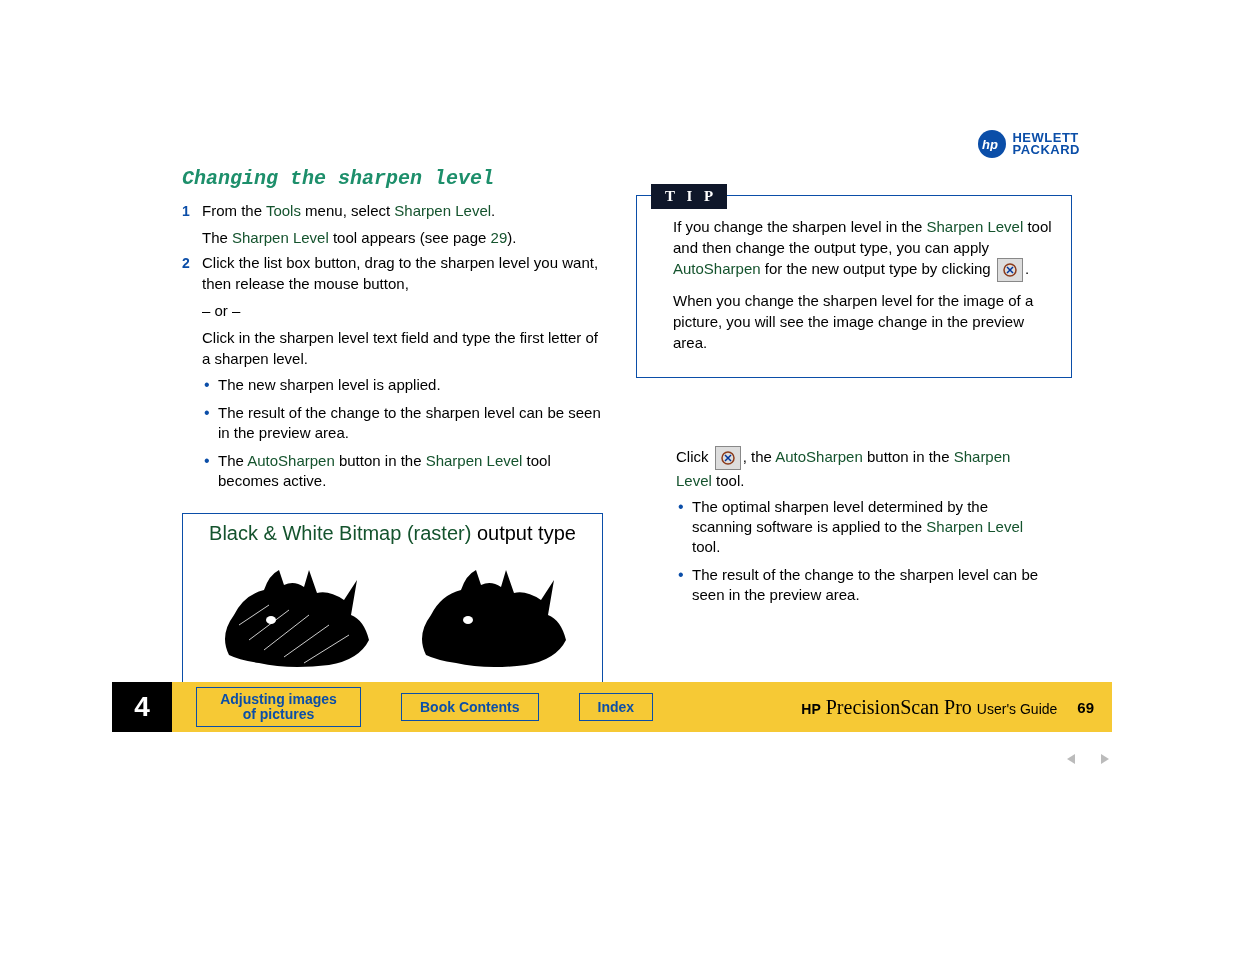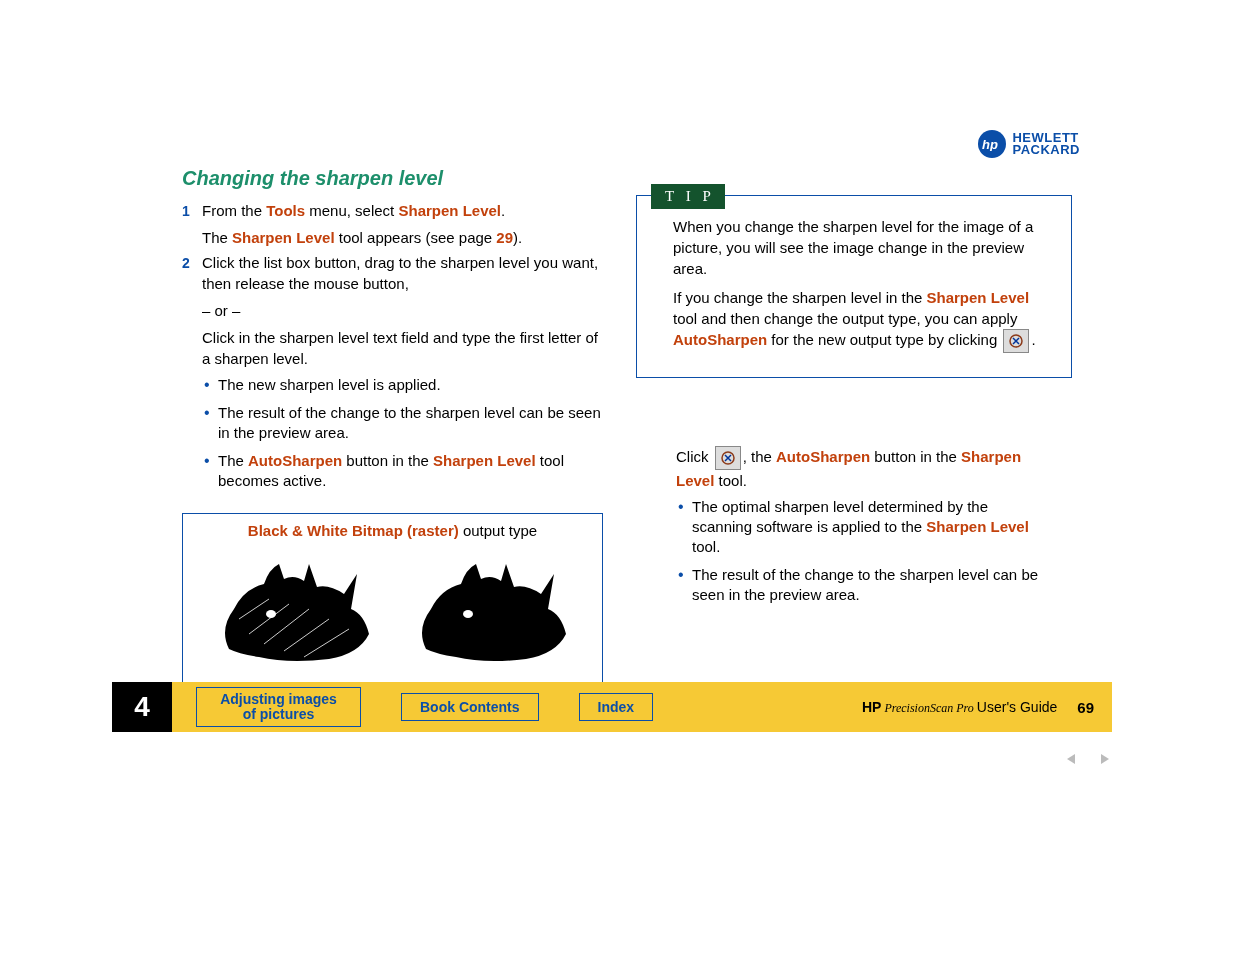--- a/index.html
+++ b/index.html
@@ -53,21 +53,21 @@
     left: 636px;
     top: 195px;
     width: 405px;
   }
   h2.section {
     color: #1d8f6b;
     font-style: italic;
     font-weight: bold;
     font-size: 20px;
     margin: 0 0 10px 0;
-    font-family: Liberation Sans, sans-serif;
+    font-family: Liberation Mono, monospace;
   }
   .steps {
     list-style: none;
     padding: 0;
     margin: 0;
     counter-reset: step;
   }
   .steps > li {
     position: relative;
     padding-left: 20px;
@@ -109,32 +109,32 @@
     margin-bottom: 8px;
   }
   .bullets li::before {
     content: "•";
     position: absolute;
     left: 0;
     color: #0b4ea8;
     font-size: 16px;
   }
   .blue-bold {
-    color: #c2410c;
-    font-weight: bold;
+    color: #14532d;
+    font-weight: normal;
   }
   .compare-box {
     border: 1.5px solid #0b4ea8;
     margin-top: 22px;
     padding: 8px 12px 10px 12px;
     width: 395px;
   }
   .compare-title {
     text-align: center;
-    font-size: 15px;
+    font-size: 20px;
   }
   .compare-row {
     display: flex;
     justify-content: space-around;
     align-items: flex-end;
   }
   .compare-item {
     text-align: center;
     width: 180px;
   }
@@ -151,23 +151,23 @@
     padding: 20px 18px 16px 36px;
     position: relative;
     width: 380px;
     font-size: 15px;
     line-height: 21px;
   }
   .tip-tab {
     position: absolute;
     top: -12px;
     left: 14px;
-    background: #14532d;
+    background: #0f172a;
     color: #fff;
-    font-weight: normal;
+    font-weight: bold;
     letter-spacing: 4px;
     padding: 2px 10px 2px 14px;
     font-size: 15px;
     font-family: "Times New Roman", serif;
     text-align: center;
   }
   .tip-box p { margin: 0 0 8px 0; }
   .icon-box {
     display: inline-flex;
     width: 24px;
@@ -226,21 +226,21 @@
     align-items: center;
     justify-content: center;
   }
   .bb-btn.two-line { width: 165px; }
   .bb-guide {
     margin-left: auto;
     margin-right: 20px;
     font-size: 14px;
   }
   .bb-guide .hp-bold { font-weight: bold; }
-  .bb-guide .italic { font-style: italic; font-family: "Times New Roman", serif; font-size:12px;}
+  .bb-guide .italic { font-family: "Times New Roman", serif; font-size:20px;}
   .bb-page {
     font-weight: bold;
     margin-right: 18px;
     font-size: 15px;
   }
   .arrow-notes {
     position: absolute;
     right: 122px;
     bottom: 82px;
     font-size: 11px;
@@ -325,29 +325,29 @@
             <span class="blue-bold">None</span><span> sharpen level</span>
           </div>
         </div>
       </div>
     </div>
   </div>
 
   <div class="col-right">
     <div class="tip-box">
       <div class="tip-tab">T I P</div>
-      <p>When you change the sharpen level for the image of a picture, you will see the image change in the preview area.</p>
       <p>
         <span>If you change the sharpen level in the </span><span class="blue-bold">Sharpen Level</span><span> tool and then change the output type, you can apply </span><span class="blue-bold">AutoSharpen</span><span> for the new output type by clicking </span><span class="icon-box">
             <svg width="16" height="16" viewBox="0 0 16 16">
               <circle cx="8" cy="8" r="6" fill="none" stroke="#8b3a1a" stroke-width="1.5"></circle>
               <path d="M5,5 L11,11 M11,5 L5,11" stroke="#003399" stroke-width="1.5"></path>
             </svg>
           </span><span>.</span>
       </p>
+      <p>When you change the sharpen level for the image of a picture, you will see the image change in the preview area.</p>
     </div>
 
     <div class="sec2">
       <div class="sec2-body">
         <div>
           <span>Click </span><span class="icon-box">
               <svg width="16" height="16" viewBox="0 0 16 16">
                 <circle cx="8" cy="8" r="6" fill="none" stroke="#8b3a1a" stroke-width="1.5"></circle>
                 <path d="M5,5 L11,11 M11,5 L5,11" stroke="#003399" stroke-width="1.5"></path>
               </svg>

